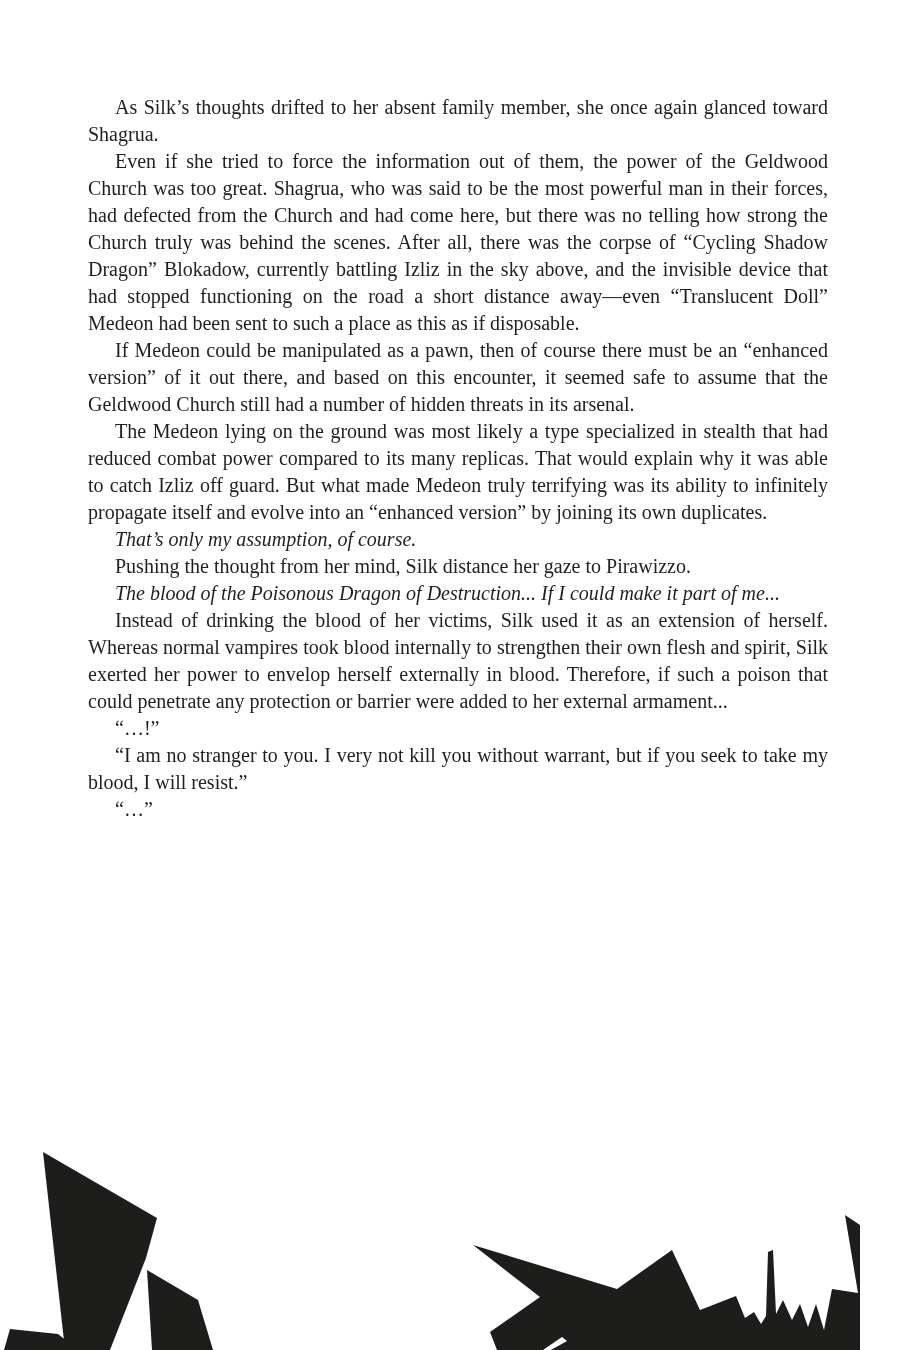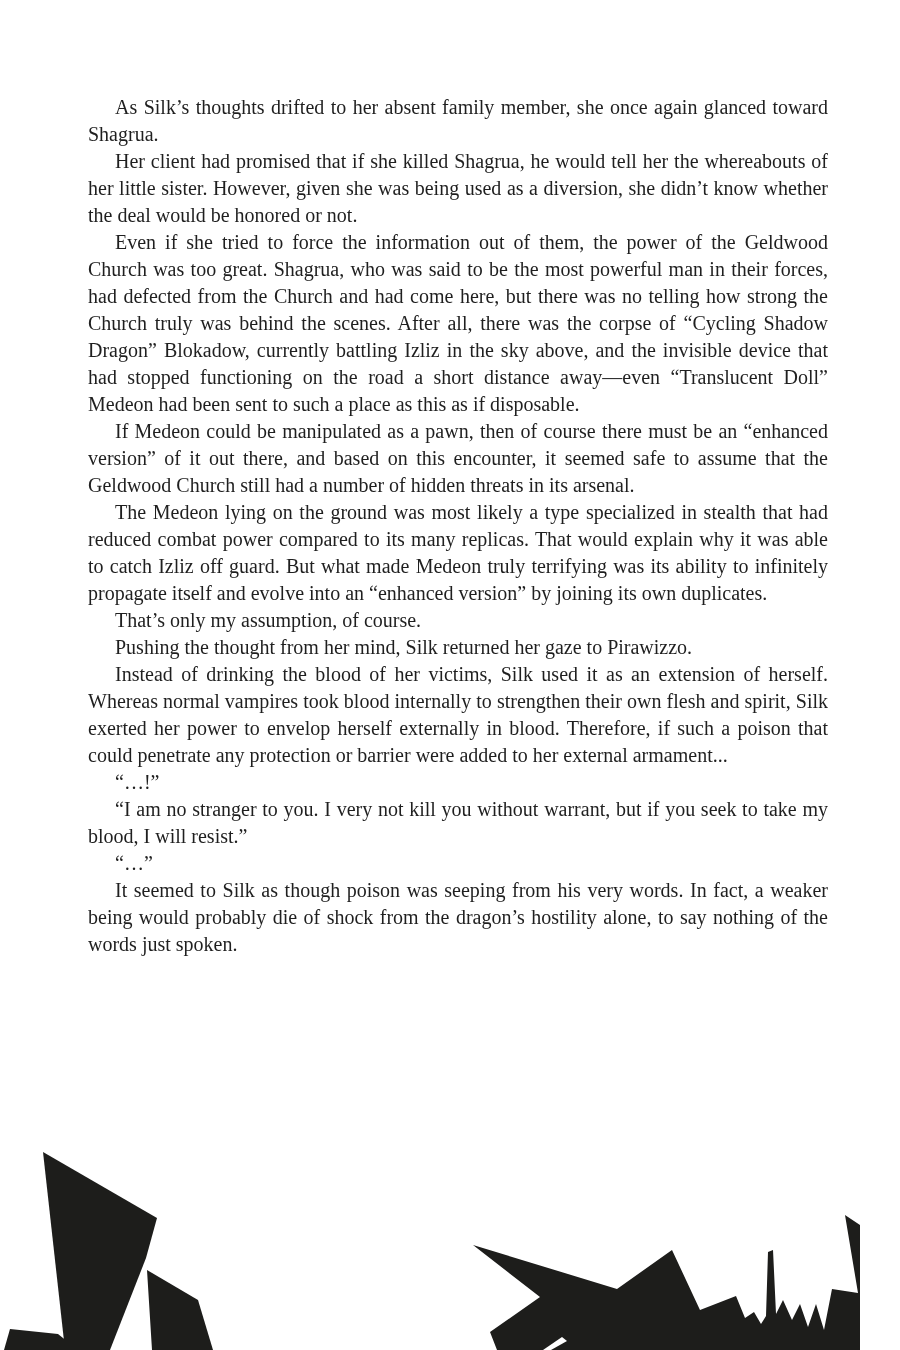--- a/index.html
+++ b/index.html
@@ -24,48 +24,48 @@
     color: #1f1f1f;
     text-align: justify;
     text-justify: inter-word;
   }
   .text-block p {
     margin: 0;
     padding: 0;
     text-indent: 27px;
   }
   .text-block p.italic {
+    font-style: italic;
   }
   .illustration {
     position: absolute;
     left: 0;
     top: 0;
     width: 900px;
     height: 1350px;
     pointer-events: none;
   }
 </style>
 </head>
 <body>
 
 <div class="page" style="background: rgb(255, 255, 255);">
 
   <div class="text-block" id="paragraphs" style="color: rgb(31, 31, 31);">
       <p>As Silk’s thoughts drifted to her absent family member, she once again glanced toward Shagrua.</p>
-      <p>Her client had promised that if she killed Shagrua, he would tell her the whereabouts of her little sister. However, given she was being used as a diversion, she didn’t know whether the deal would be honored or not.</p>
       <p>Even if she tried to force the information out of them, the power of the Geldwood Church was too great. Shagrua, who was said to be the most powerful man in their forces, had defected from the Church and had come here, but there was no telling how strong the Church truly was behind the scenes. After all, there was the corpse of “Cycling Shadow Dragon” Blokadow, currently battling Izliz in the sky above, and the invisible device that had stopped functioning on the road a short distance away—even “Translucent Doll” Medeon had been sent to such a place as this as if disposable.</p>
       <p>If Medeon could be manipulated as a pawn, then of course there must be an “enhanced version” of it out there, and based on this encounter, it seemed safe to assume that the Geldwood Church still had a number of hidden threats in its arsenal.</p>
       <p>The Medeon lying on the ground was most likely a type specialized in stealth that had reduced combat power compared to its many replicas. That would explain why it was able to catch Izliz off guard. But what made Medeon truly terrifying was its ability to infinitely propagate itself and evolve into an “enhanced version” by joining its own duplicates.</p>
       <p class="italic">That’s only my assumption, of course.</p>
-      <p>Pushing the thought from her mind, Silk returned her gaze to Pirawizzo.</p>
+      <p>Pushing the thought from her mind, Silk distance her gaze to Pirawizzo.</p>
+      <p class="italic">The blood of the Poisonous Dragon of Destruction... If I could make it part of me...</p>
       <p>Instead of drinking the blood of her victims, Silk used it as an extension of herself. Whereas normal vampires took blood internally to strengthen their own flesh and spirit, Silk exerted her power to envelop herself externally in blood. Therefore, if such a poison that could penetrate any protection or barrier were added to her external armament...</p>
       <p>“…!”</p>
       <p>“I am no stranger to you. I very not kill you without warrant, but if you seek to take my blood, I will resist.”</p>
       <p>“…”</p>
-      <p>It seemed to Silk as though poison was seeping from his very words. In fact, a weaker being would probably die of shock from the dragon’s hostility alone, to say nothing of the words just spoken.</p>
     </div>
 
   <svg class="illustration" viewBox="0 0 900 1350" xmlns="http://www.w3.org/2000/svg" aria-hidden="true">
 
     <polygon class="ink" points="43,1152 157,1218 146,1258 110,1350 65,1350" fill="#1d1d1b"></polygon>
 
     <polygon class="ink" points="147,1270 198,1300 213,1350 152,1350" fill="#1d1d1b"></polygon>
 
     <polygon class="ink" points="10,1329 58,1334 78,1350 4,1350" fill="#1d1d1b"></polygon>
 

